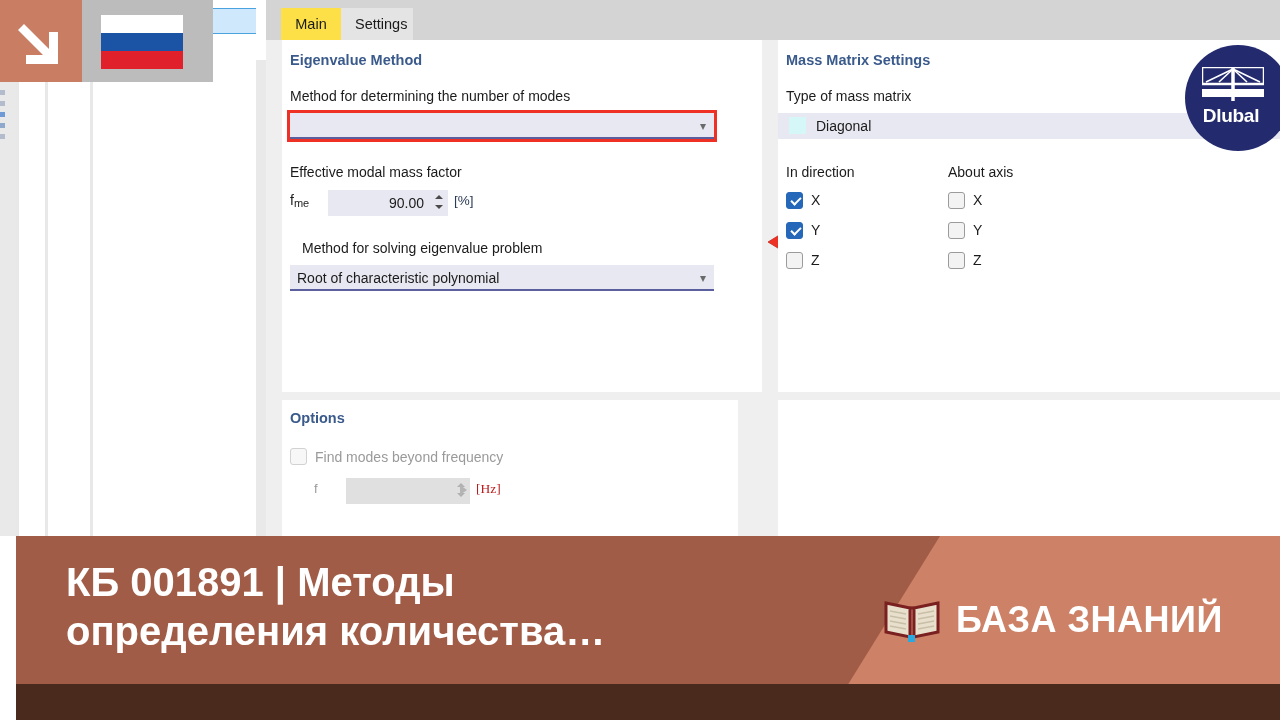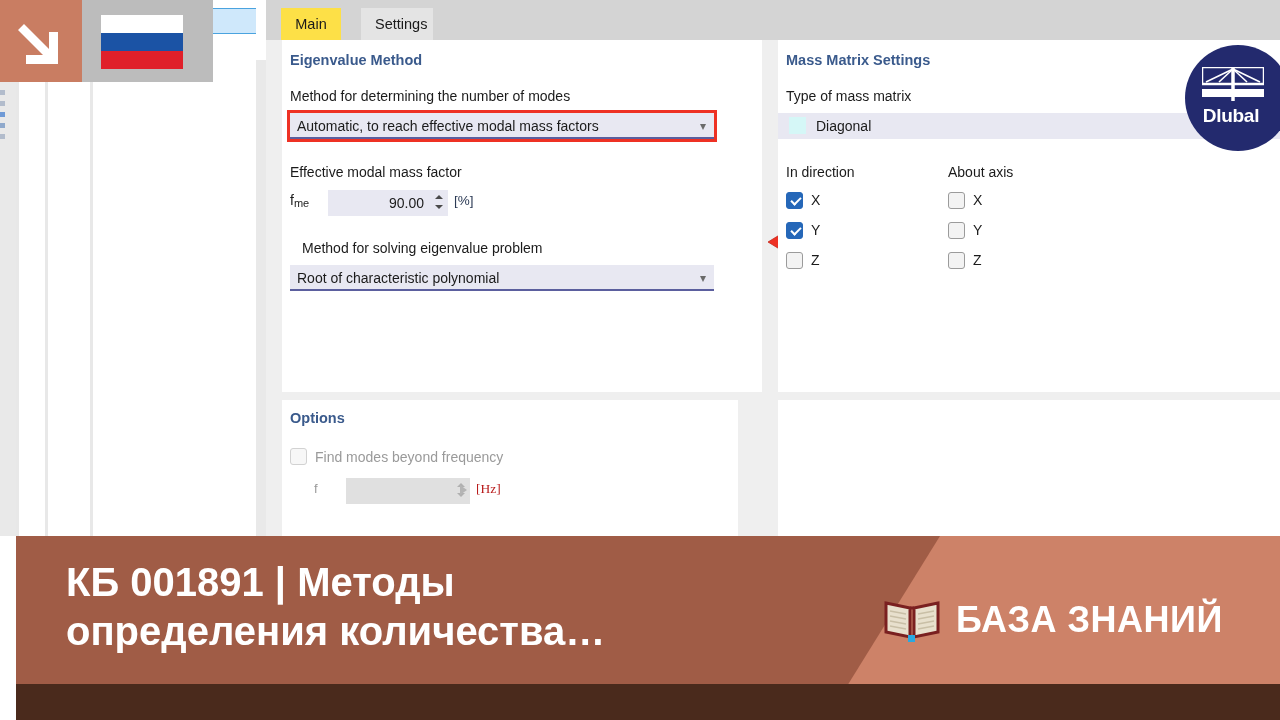--- a/index.html
+++ b/index.html
@@ -183,33 +183,32 @@
   </div>
 
   <div class="list-row-behind">oot of ch</div>
 
   <div class="dlg">
 
     <div class="tabbar">
       <div class="tab active" style="left:15px;width:60px;">
         <span>Main</span>
       </div>
-      <div class="tab inactive" style="left:75px;width:72px;margin-left:20px;">
+      <div class="tab inactive" style="left:75px;width:72px;">
         <span>Settings</span>
       </div>
     </div>
 
     <div class="panel" style="left:16px;top:40px;width:480px;height:352px;">
 
       <div class="grp-title" style="left:8px;top:12px;">Eigenvalue Method</div>
 
       <div class="lbl" style="left:8px;top:48px;">Method for determining the number of modes</div>
 
       <div class="combo" style="left:8px;top:73px;width:424px;">
-        <span>Automatic, to reach effective modal mass factors</span>
         <span class="chev">▾</span>
       </div>
       <div class="redbox" style="left:5px;top:70px;width:430px;height:32px;"></div>
 
       <div class="lbl" style="left:8px;top:124px;">Effective modal mass factor</div>
 
       <div class="lbl" style="left:8px;top:152px;">
         <span>f</span><span style="font-size:11px;vertical-align:-2px;">me</span>
       </div>
 

